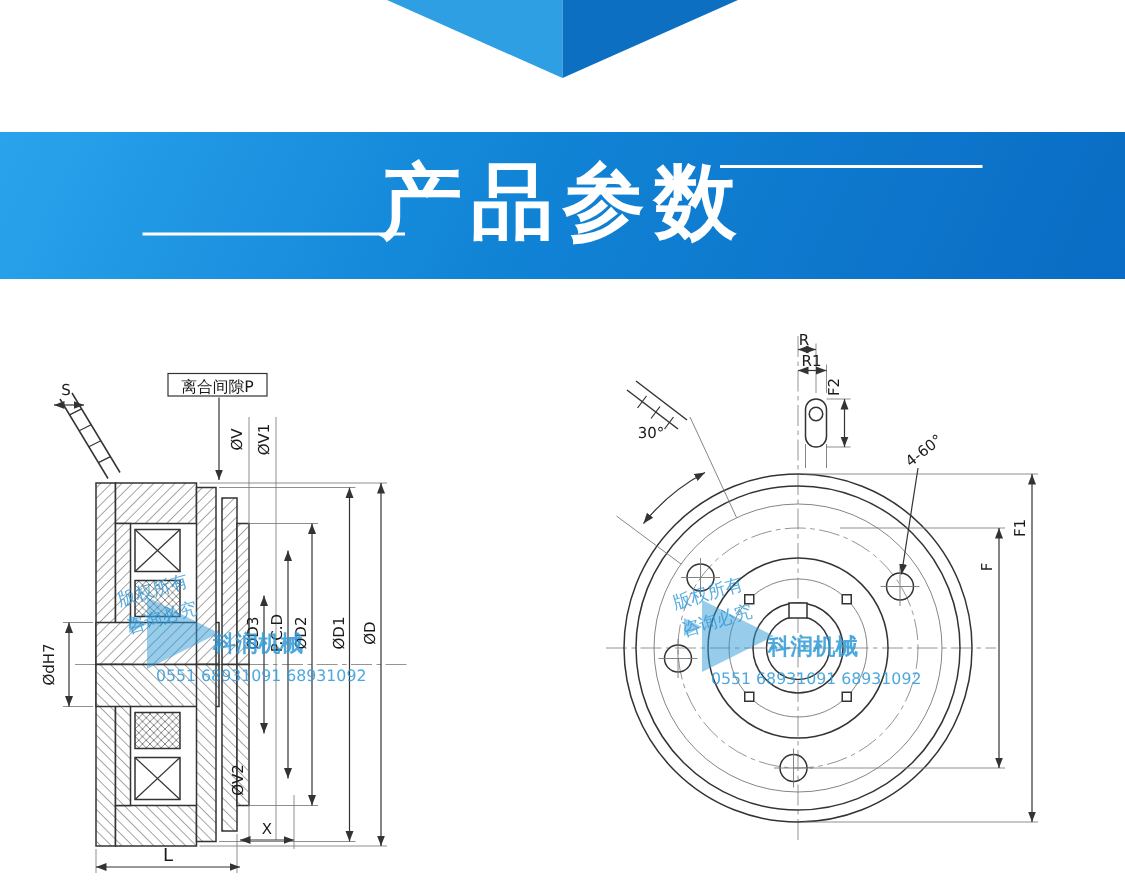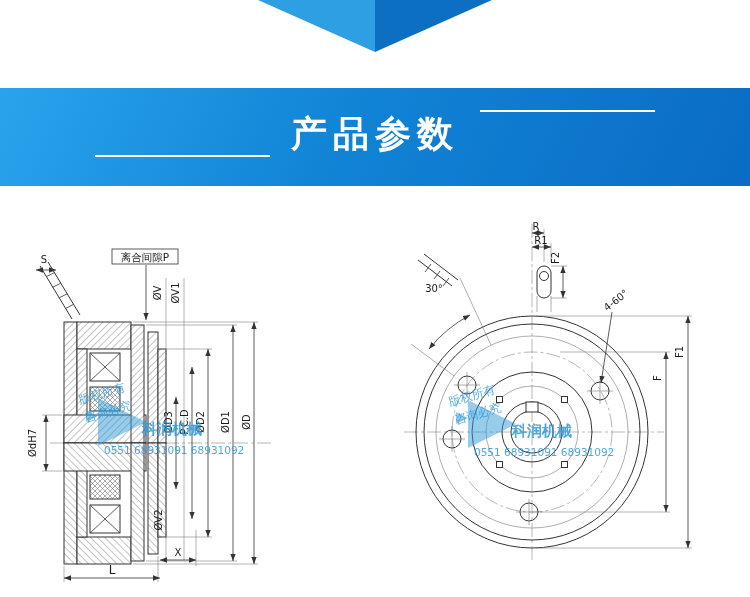--- a/index.html
+++ b/index.html
@@ -8,22 +8,22 @@
     background:#fff; font-family:"DejaVu Sans", sans-serif;
   }
   
   .chevron { position:absolute; top:0; left:0; width:750px; height:56px; }
   
   .banner {
     position:absolute; top:88px; left:0; width:750px; height:98px;
     background:linear-gradient(115deg, #2aa3ec 0%, #1184d6 45%, #0a6cc4 100%);
   }
   .banner-title {
-    position:absolute; left:0; right:0; top:10px; margin:12px;
-    text-align:center; color:#ffffff; font-size:36px; font-weight:bold;
+    position:absolute; left:0; right:0; top:10px; margin:0;
+    text-align:center; color:#ffffff; font-size:55px; font-weight:bold;
     letter-spacing:6px; font-family:"DejaVu Sans", sans-serif;
   }
   .bline { position:absolute; height:2px; width:175px; background:#ffffff; }
   .bline-left  { left:95px;  top:67px; }
   .bline-right { right:95px; top:22px; }
   
   .drawing-svg { position:absolute; top:0; left:0; width:750px; height:597px; }
   .drawing-svg text { font-family:"DejaVu Sans", sans-serif; }
   .dimtxt  { font-size:10px; fill:#1a1a1a; }
   .dimtxt-md { font-size:10.5px; fill:#1a1a1a; }

